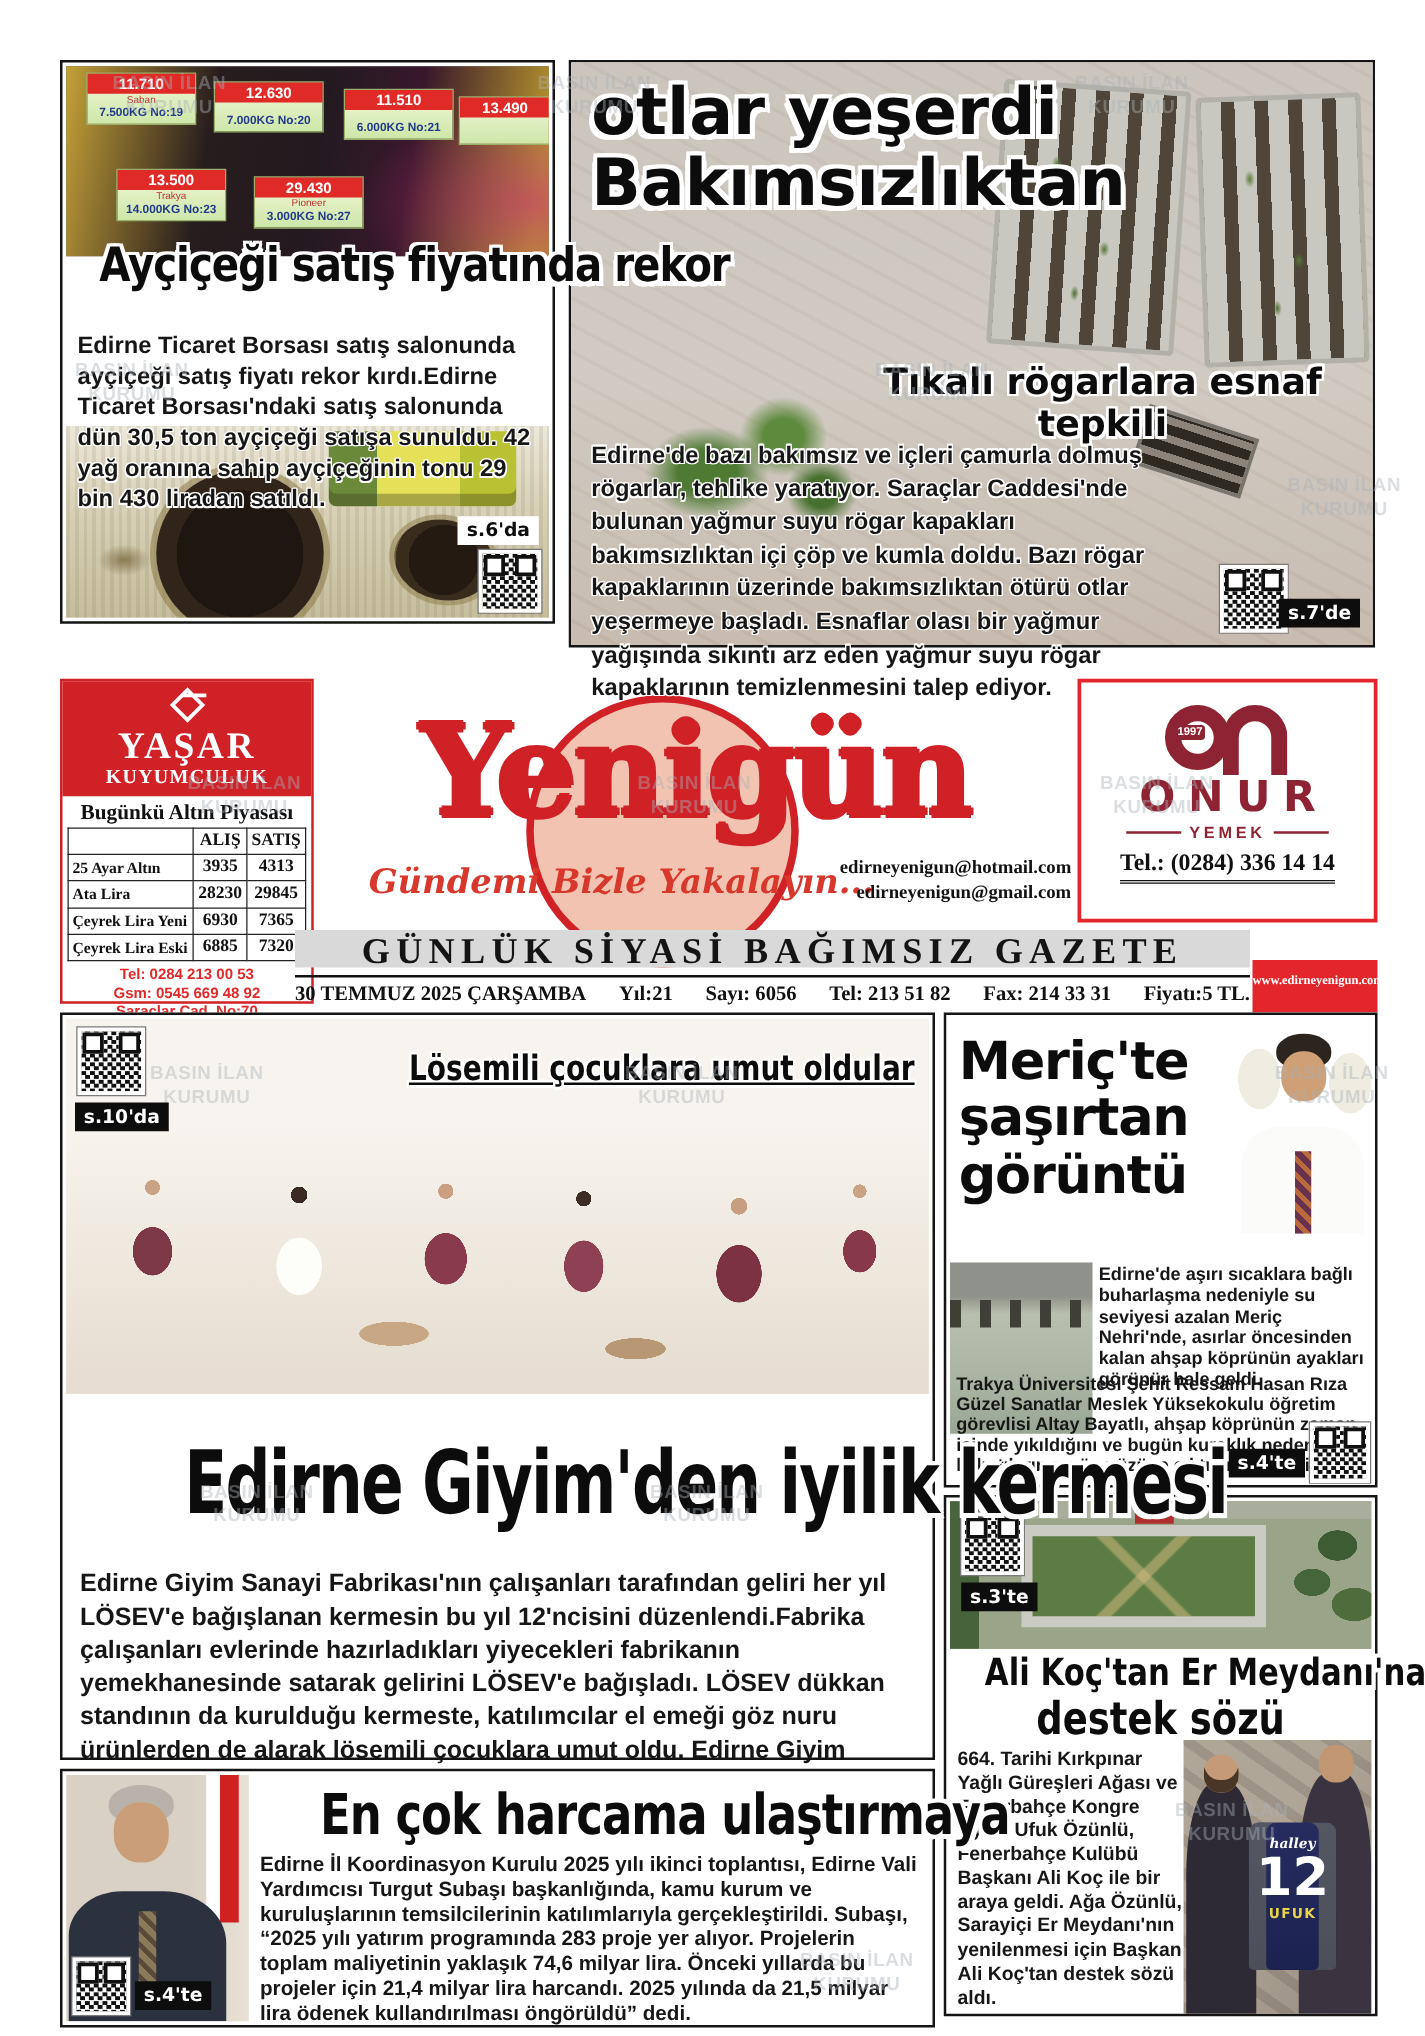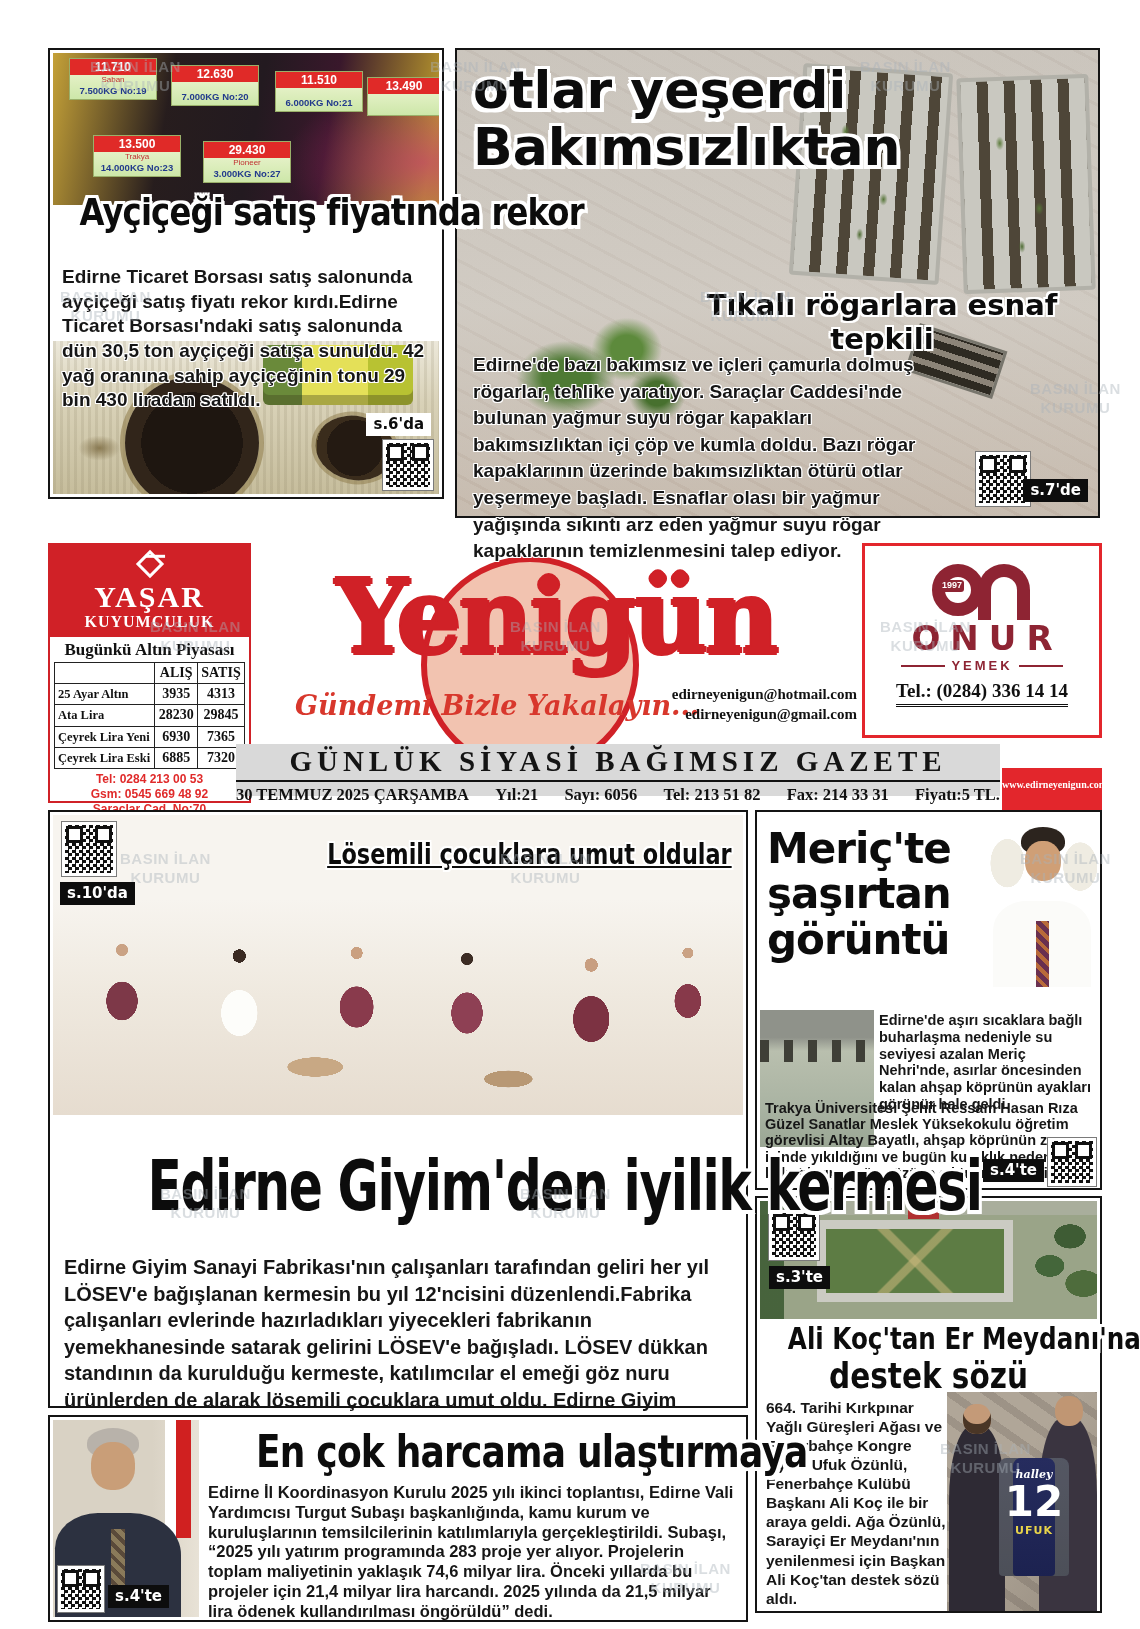--- a/index.html
+++ b/index.html
@@ -91,21 +91,21 @@
   #onur-ad { position:absolute; left:862px; top:543px; width:240px; height:195px; border:3px solid #e3262c; background:#fff; text-align:center; }
   .mono { position:relative; width:104px; height:62px; margin:12px auto 0; }
   .mono .o { position:absolute; left:2px; top:6px; width:52px; height:52px; border:13px solid #8e2433; border-radius:50%; }
   .mono .n { position:absolute; left:48px; top:6px; width:52px; height:56px; border:13px solid #8e2433; border-bottom:none; border-radius:26px 26px 0 0; }
   .mono .yr { position:absolute; left:10px; top:22px; color:#fff; background:#8e2433; border-radius:3px; padding:0 2px; font:bold 9px/1.3 "Liberation Sans",sans-serif; z-index:2; }
   .onur-name { font:bold 34px/1.1 "DejaVu Sans",sans-serif; color:#8e2433; letter-spacing:10px; text-indent:10px; }
   .onur-sub { display:flex; align-items:center; justify-content:center; gap:6px; color:#8e2433; font:bold 13px/1.2 "Liberation Sans",sans-serif; letter-spacing:3px; margin-top:1px; }
   .onur-sub::before,.onur-sub::after { content:""; width:44px; height:2px; background:#8e2433; }
   .onur-tel { display:inline-block; margin-top:6px; font:bold 19px/1.2 "Liberation Serif",serif; color:#101010; border-bottom:3px double #101010; padding-bottom:1px; }
 
-  #banner { position:absolute; left:236px; top:744px; width:764px; height:52px; background:#d9d9d9; color:#141414;
+  #banner { position:absolute; left:236px; top:744px; width:764px; height:30px; background:#d9d9d9; color:#141414;
     font:bold 29px/34px "Liberation Serif",serif; letter-spacing:5px; text-align:center; }
   #dateline { position:absolute; left:236px; top:780px; width:764px; height:26px; border-top:2px solid #111; padding-top:3px;
     display:flex; justify-content:space-between; align-items:center; font:bold 16.5px/1 "Liberation Serif",serif; color:#111; }
   #website-box { position:absolute; left:1002px; top:768px; width:100px; height:42px; background:#e3262c; color:#fff;
     font:bold 10px/34px "Liberation Serif",serif; text-align:center; }
 
   
   #main-box { left:48px; top:810px; width:700px; height:598px; }
   #kermes-photo { left:3px; top:3px; right:3px; height:300px; background-color:#f3efe8;
     background-image:

